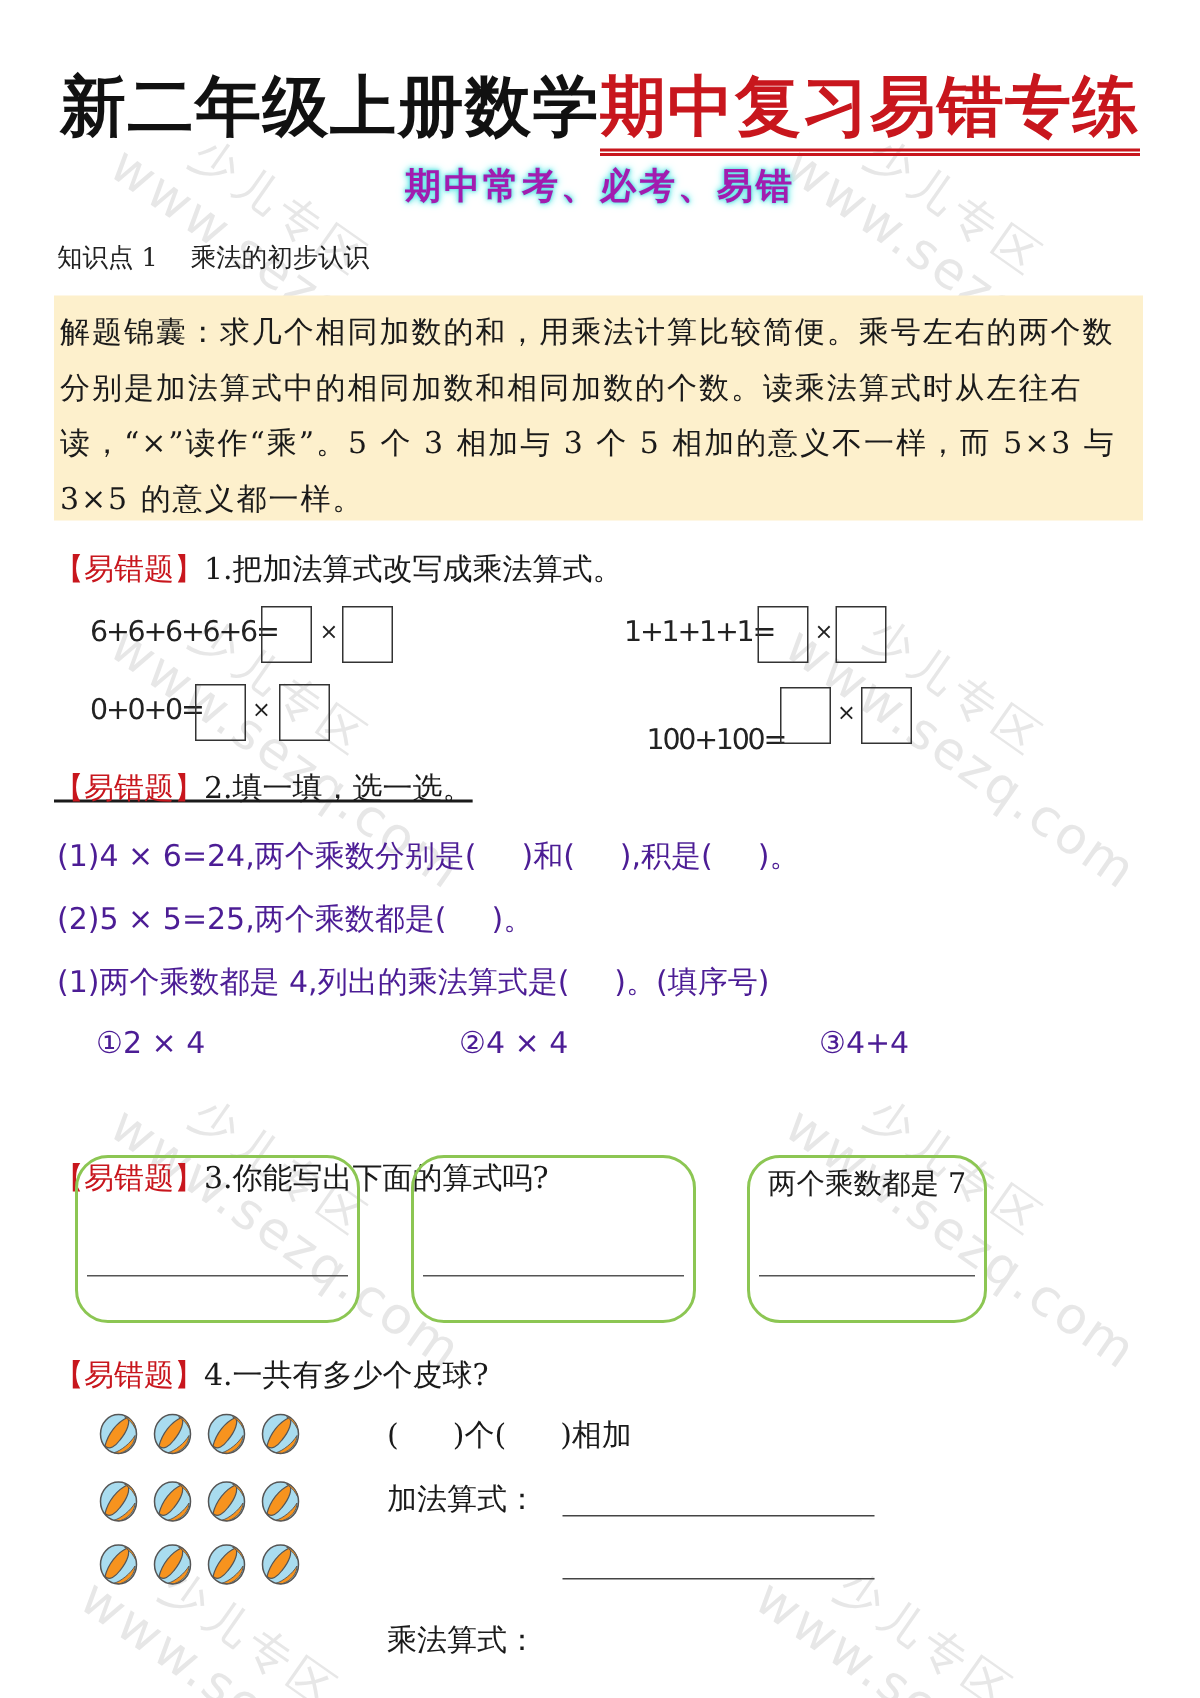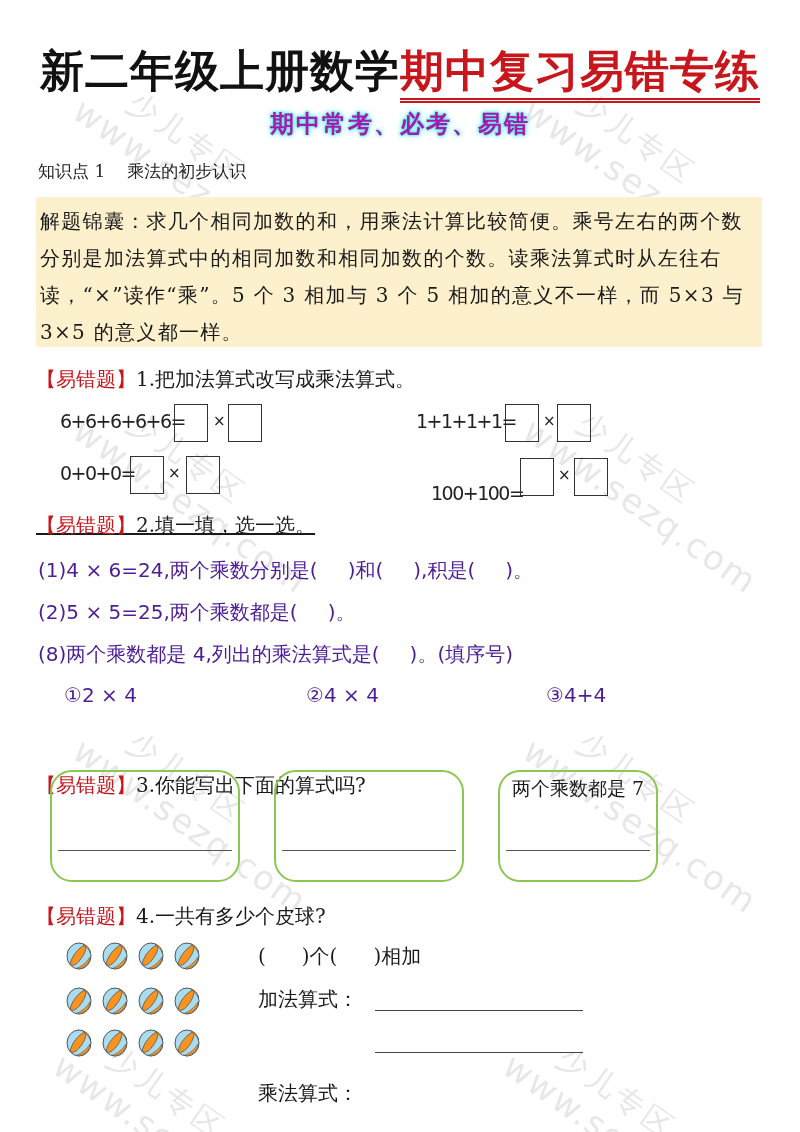--- a/index.html
+++ b/index.html
@@ -125,21 +125,21 @@
   <span class="tag">【易错题】</span><span>2.填一填，选一选。</span>
 </div>
 
 <div class="abs line" style="left:38px; top:557px;">
   <span>(1)4 × 6=24,两个乘数分别是(</span><span class="paren"></span><span>)和(</span><span class="paren"></span><span>),积是(</span><span class="paren"></span><span>)。</span>
 </div>
 <div class="abs line" style="left:38px; top:599px;">
   <span>(2)5 × 5=25,两个乘数都是(</span><span class="paren"></span><span>)。</span>
 </div>
 <div class="abs line" style="left:38px; top:641px;">
-  <span>(8)两个乘数都是 4,列出的乘法算式是(</span><span class="paren"></span><span>)。(填序号)</span>
+  <span>(1)两个乘数都是 4,列出的乘法算式是(</span><span class="paren"></span><span>)。(填序号)</span>
 </div>
 <div class="abs line" style="left:64px; top:683px;">①2 × 4</div>
 <div class="abs line" style="left:306px; top:683px;">②4 × 4</div>
 <div class="abs line" style="left:546px; top:683px;">③4+4</div>
 
 <div class="abs qhead q3h">
   <span class="tag">【易错题】</span><span>3.你能写出下面的算式吗?</span>
 </div>
 
 <div class="gbox" style="left:50px; top:770px; width:190px; height:112px;">

